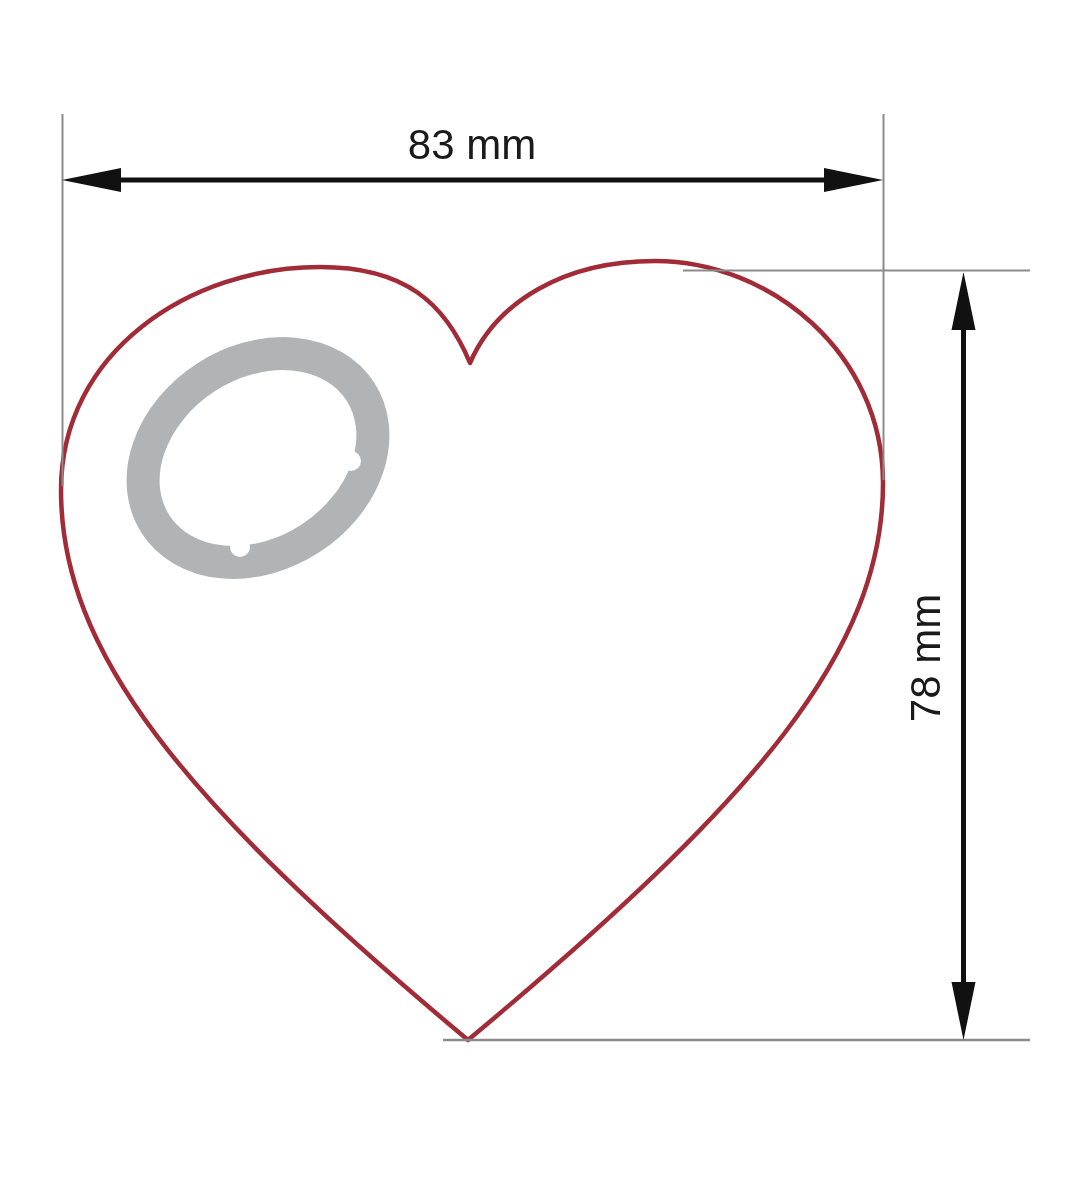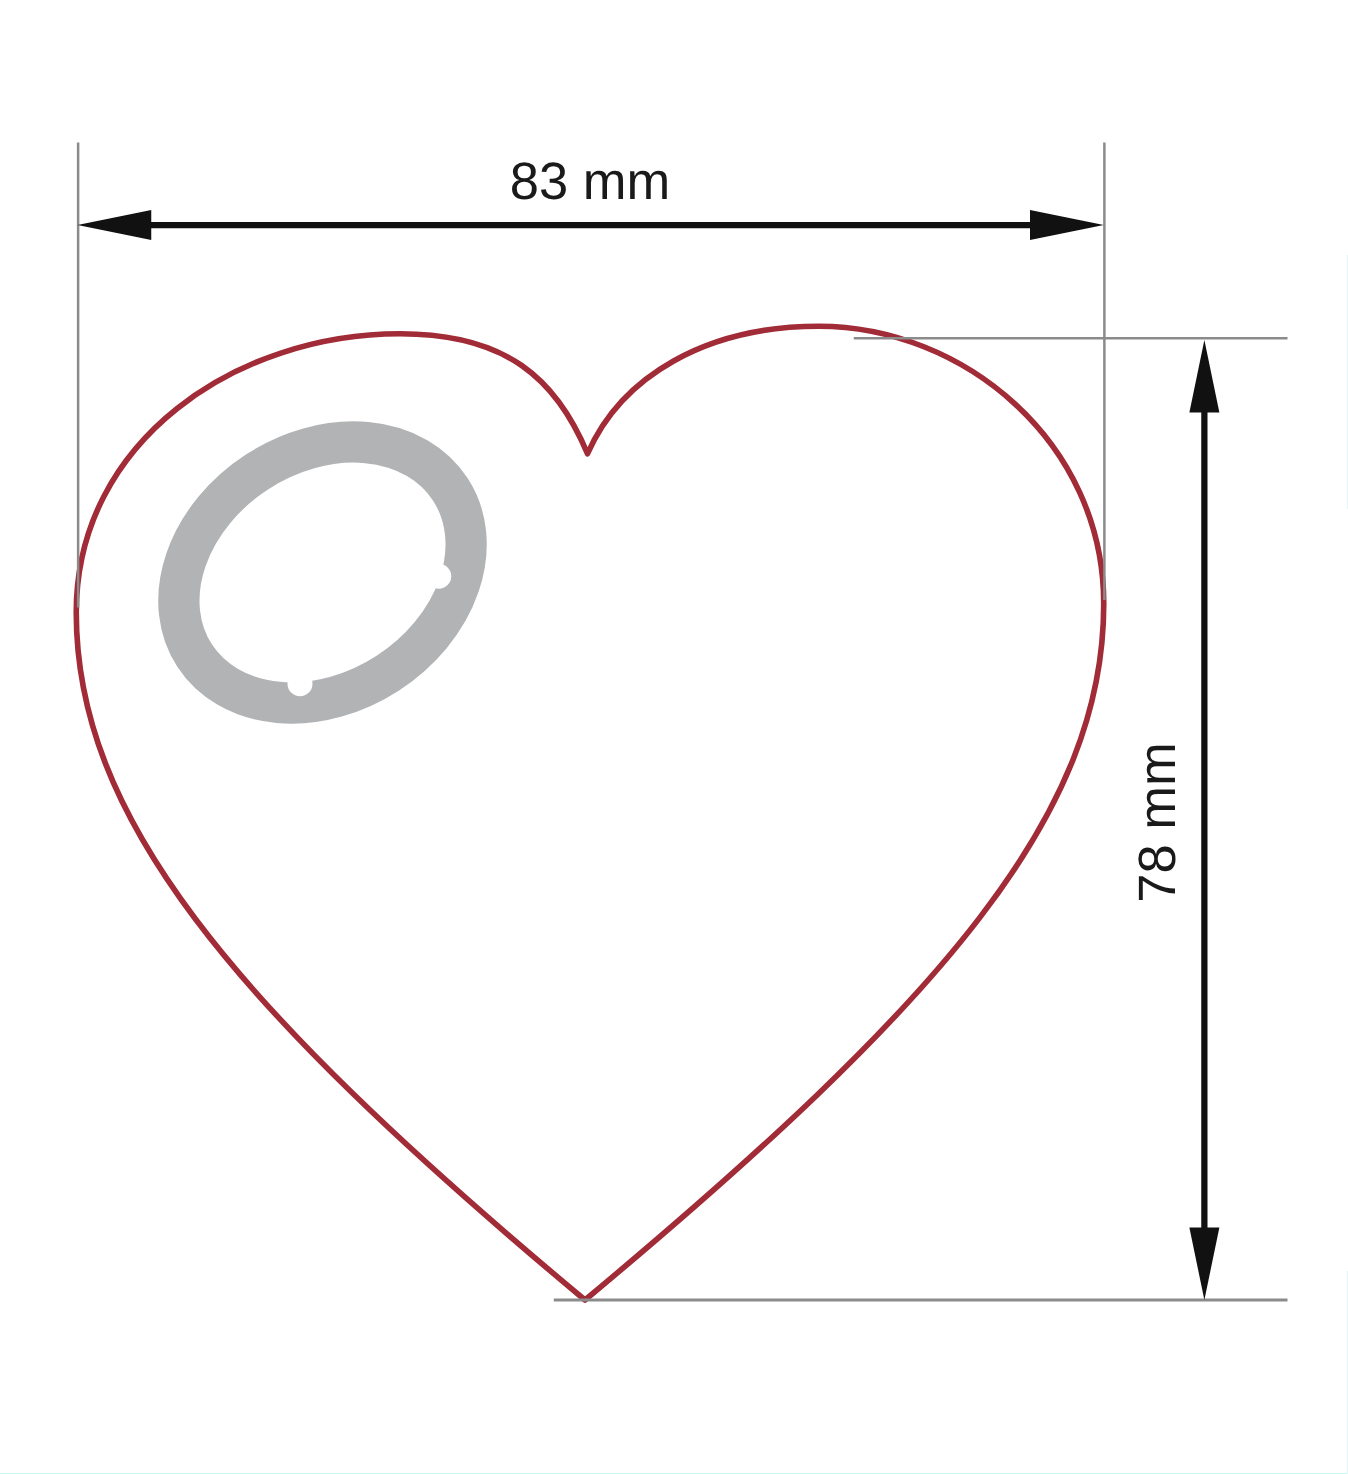--- a/index.html
+++ b/index.html
@@ -4,21 +4,21 @@
 <style>
   html, body {
     margin: 0;
     padding: 0;
     background: #ffffff;
   }
   .canvas-wrap {
     position: relative;
     width: 1078px;
     height: 1179px;
-    background: #5eead4;
+    background: #22c55e;
     font-family: "Liberation Sans", "DejaVu Sans", sans-serif;
     overflow: hidden;
   }
   svg { display: block; }
   .dim-text {
     font-family: "Liberation Sans", "DejaVu Sans", sans-serif;
     font-size: 42px;
     font-weight: 400;
   }
 </style>

